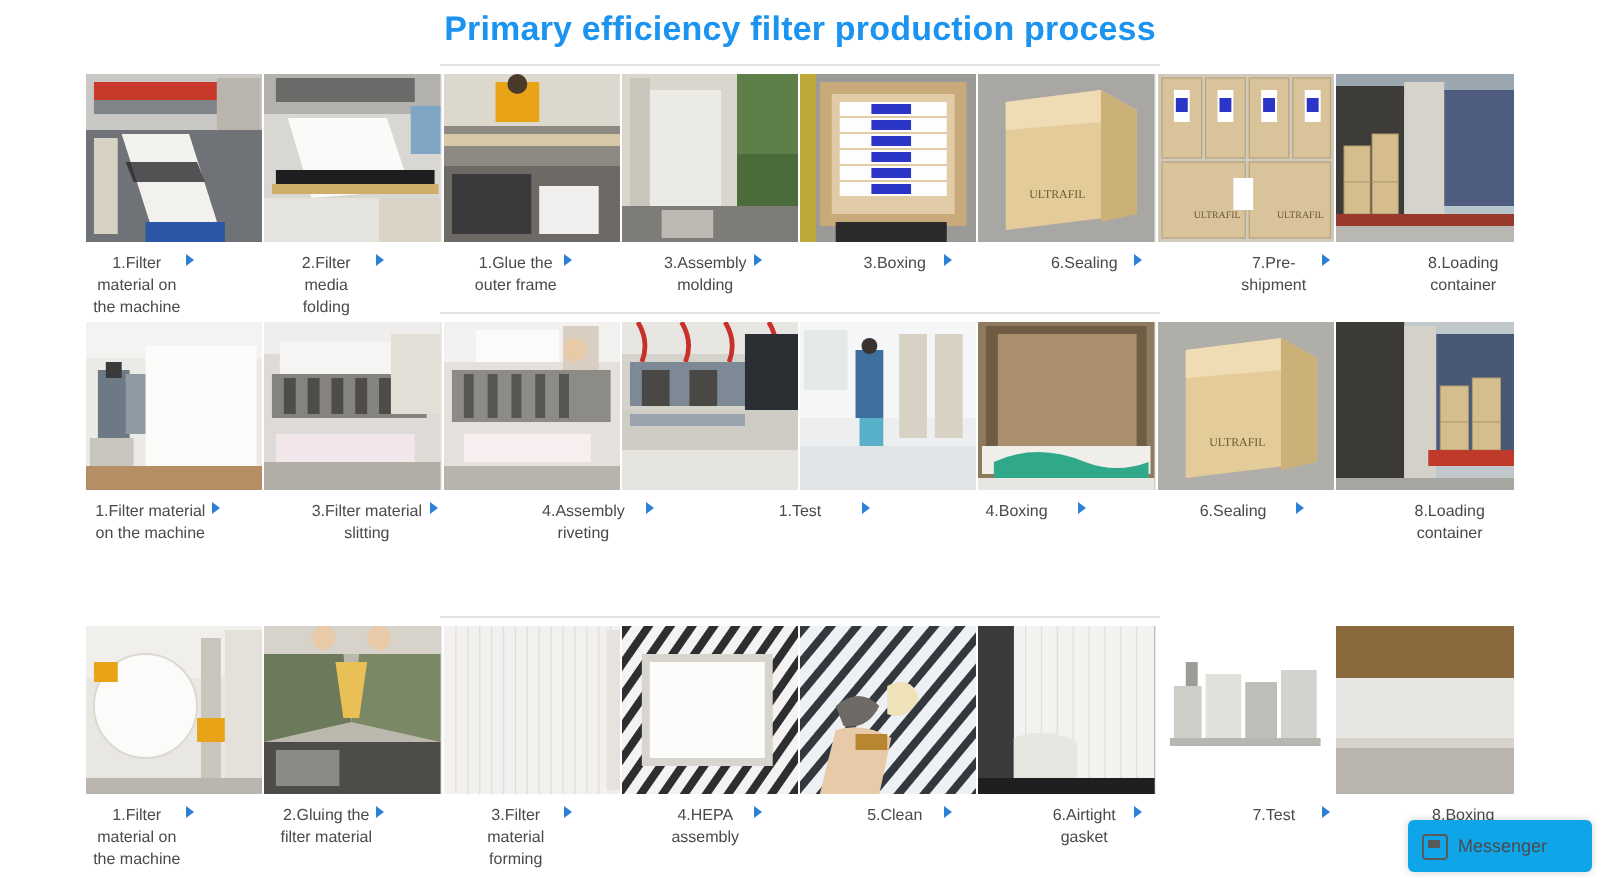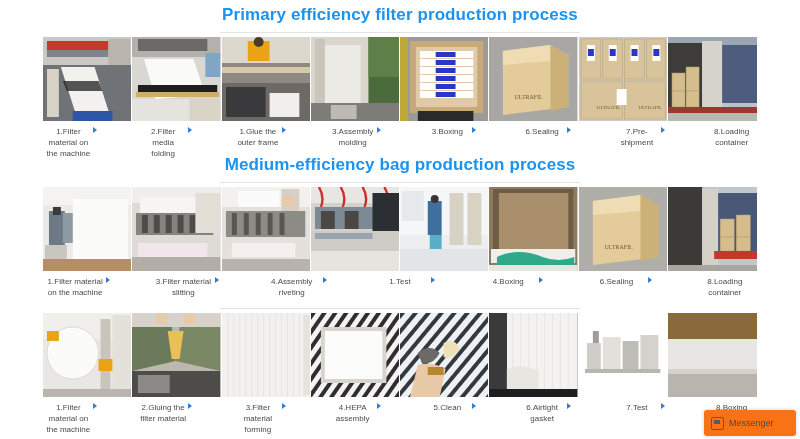--- a/index.html
+++ b/index.html
@@ -77,21 +77,21 @@
     border-bottom: 3px solid transparent;
   }
   .cap:last-child .arrow { display: none; }
 
   .messenger {
     position: absolute;
     right: 4px;
     bottom: 3px;
     width: 92px;
     height: 26px;
-    background: #f97316;
+    background: #0ea5e9;
     border-radius: 3px;
     box-shadow: 0 0 4px rgba(0,0,0,0.18);
     display: flex;
     align-items: center;
     gap: 5px;
     padding: 0 7px;
   }
   .messenger .mico {
     width: 13px; height: 13px;
     border: 1.3px solid #5a5a5a;
@@ -268,21 +268,20 @@
       <div class="cap"><span>1.Glue the outer frame</span><i class="arrow"></i></div>
       <div class="cap"><span>3.Assembly molding</span><i class="arrow"></i></div>
       <div class="cap"><span>3.Boxing</span><i class="arrow"></i></div>
       <div class="cap"><span>6.Sealing</span><i class="arrow"></i></div>
       <div class="cap"><span>7.Pre-shipment</span><i class="arrow"></i></div>
       <div class="cap"><span>8.Loading container</span></div>
     </div>
   </div>
 
   <div class="section sec2">
-    <div class="sec-title">Medium-efficiency bag production process</div>
     <div class="title-rule"></div>
     <div class="strip">
 
       <div class="tile">
         <svg viewBox="0 0 89 84" preserveAspectRatio="none">
           <rect width="89" height="84" fill="#eceae6"></rect>
           <rect x="0" y="0" width="89" height="18" fill="#f4f3f1"></rect>
           <rect x="30" y="12" width="56" height="60" fill="#fbfbfa"></rect>
           <rect x="6" y="24" width="16" height="34" fill="#6d7a86"></rect>
           <rect x="10" y="20" width="8" height="8" fill="#3a3a3c"></rect>

